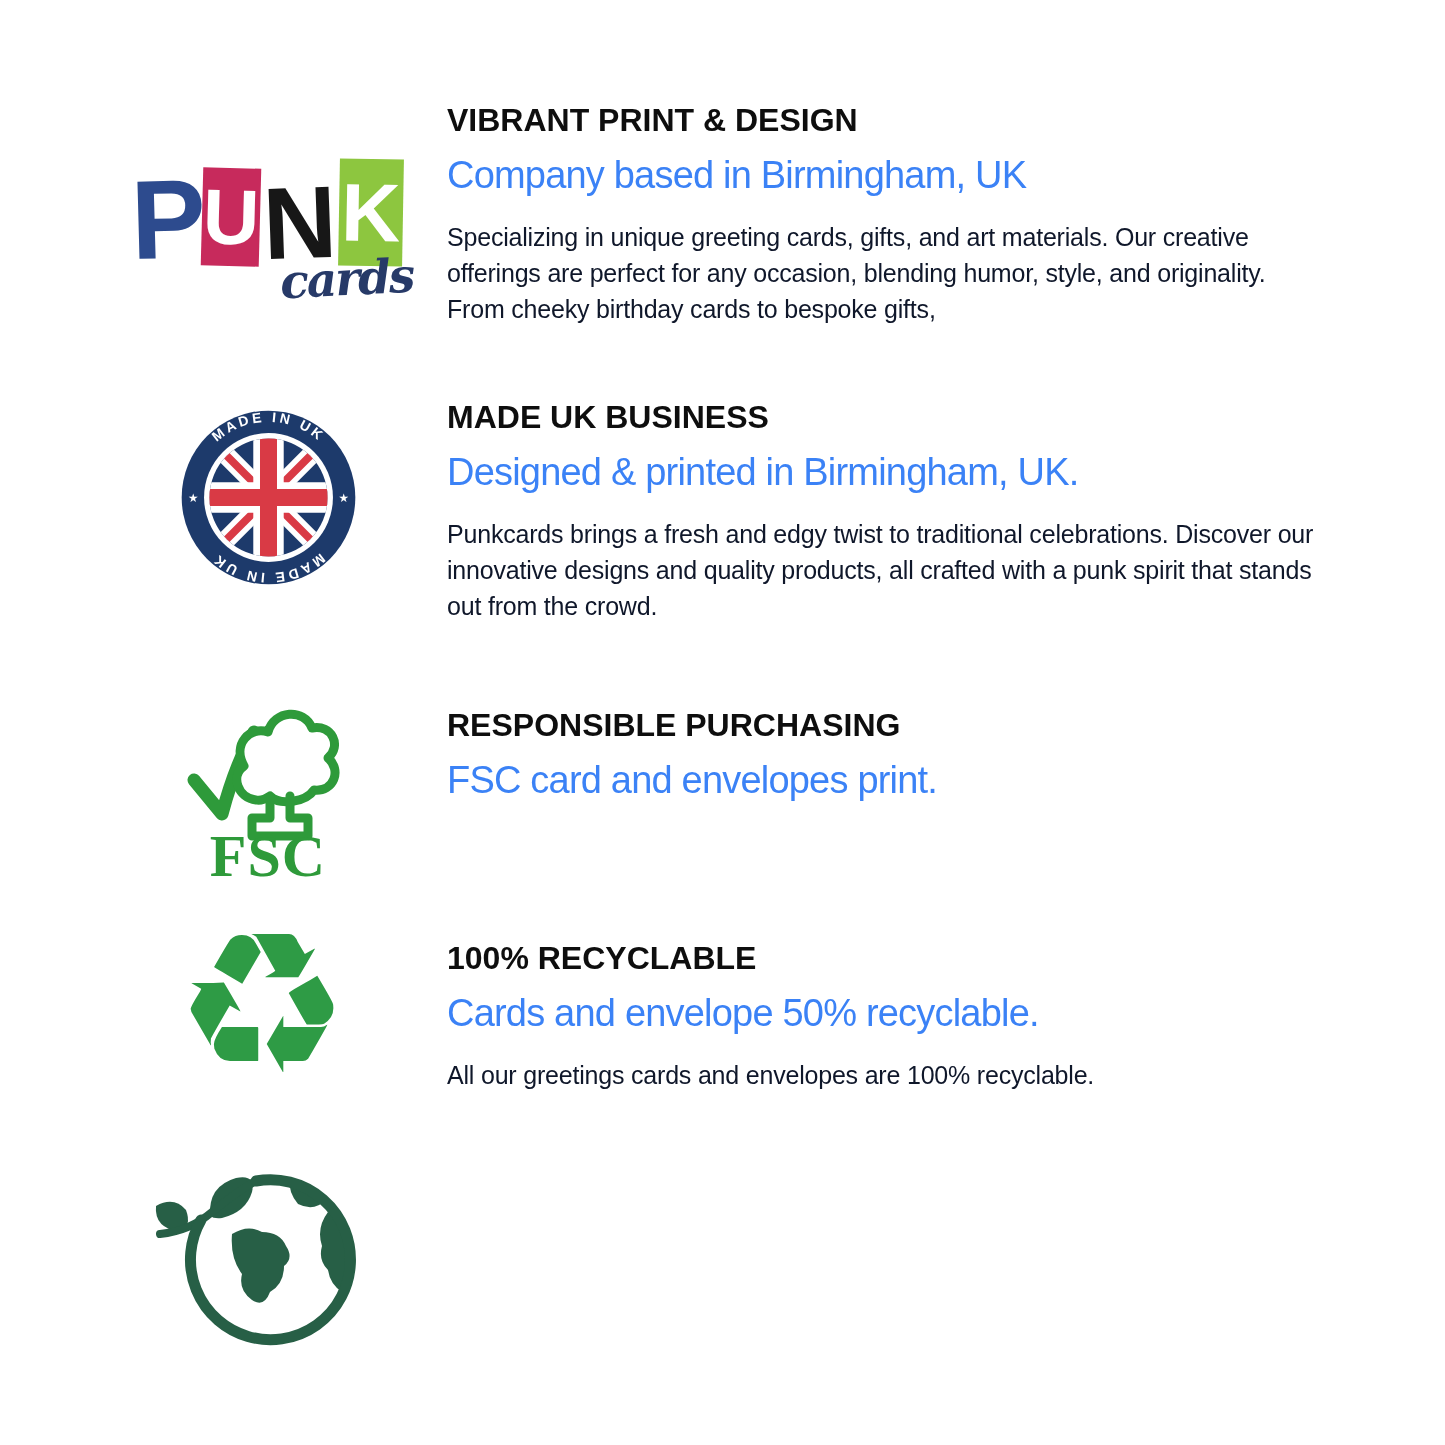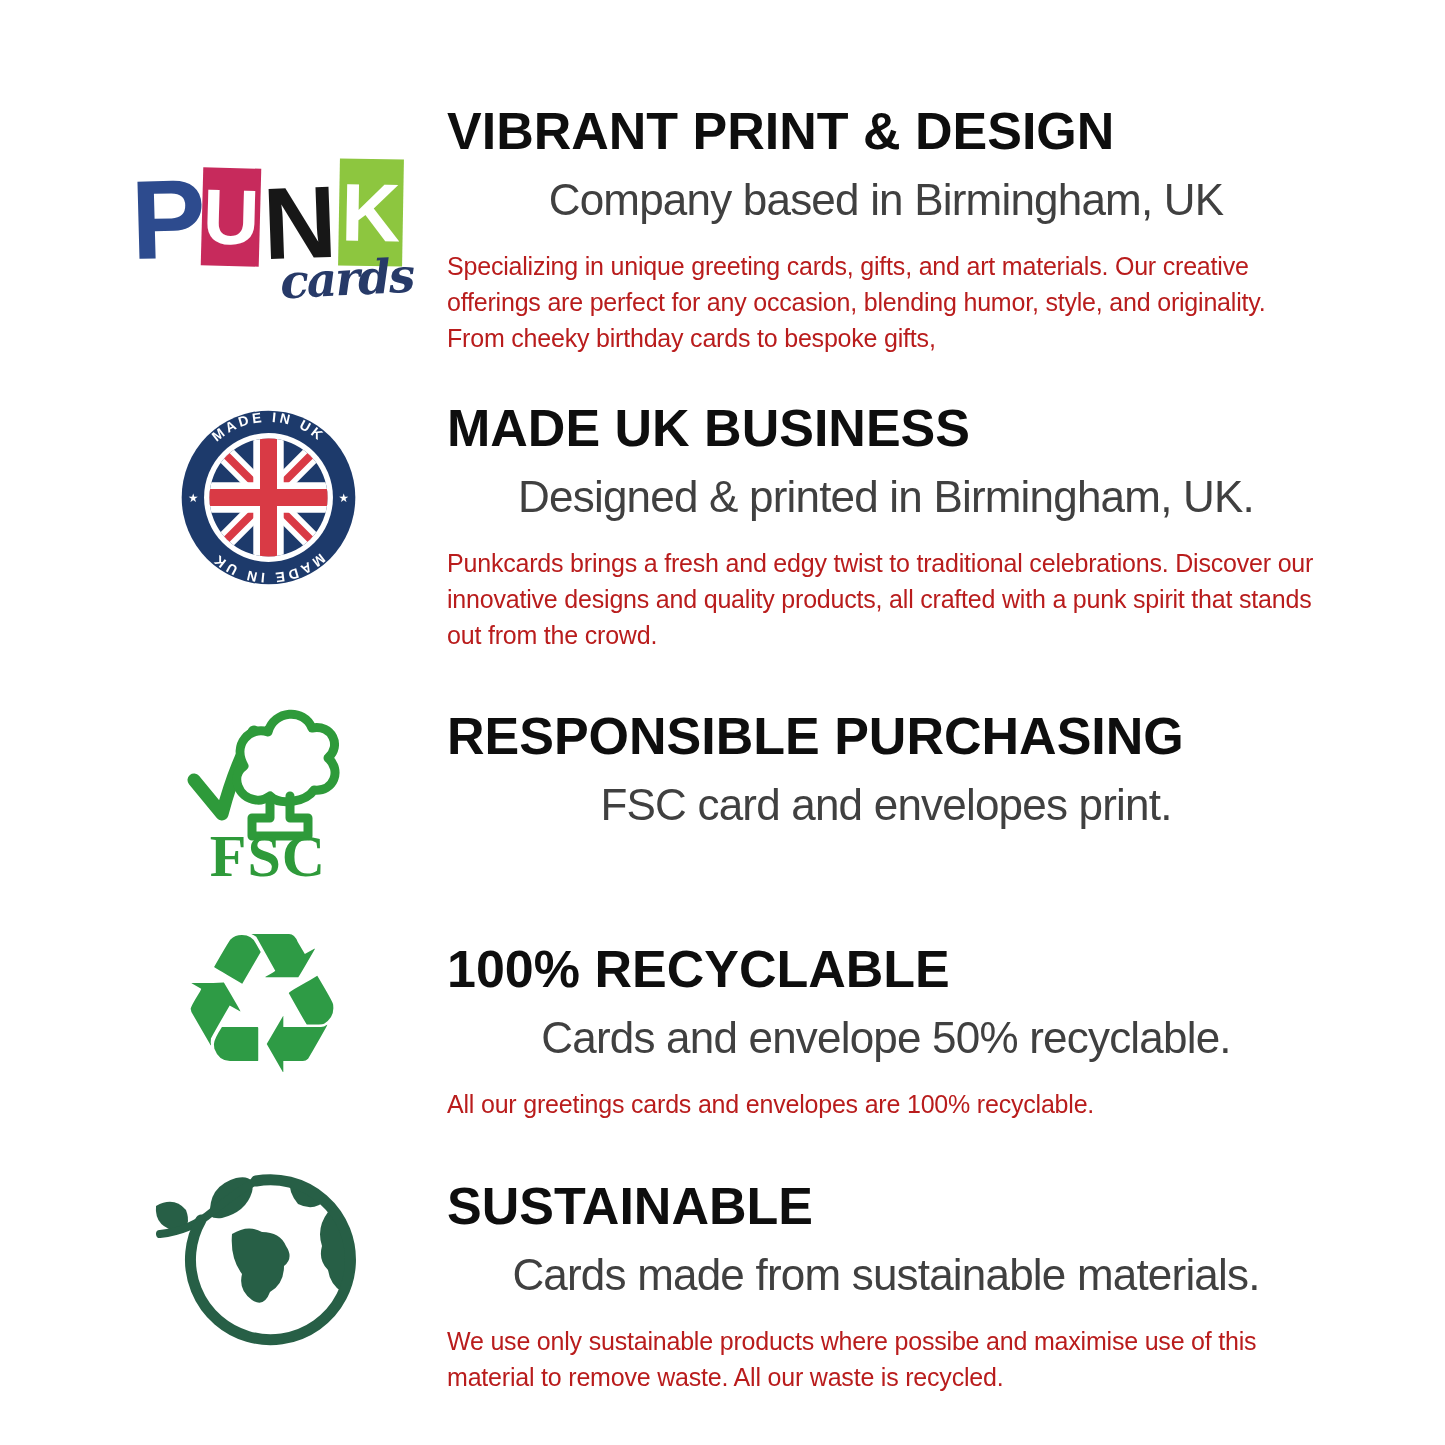--- a/index.html
+++ b/index.html
@@ -2,23 +2,23 @@
 <html><head>
 <meta charset="utf-8">
 <style>
   html,body { margin:0; padding:0; background:#fff; }
   .canvas {
     position:relative; width:1445px; height:1445px; background:#ffffff;
     font-family:"Liberation Sans", sans-serif; overflow:hidden;
   }
   
   .section-text { position:absolute; left:447px; width:878px; }
-  .h-title  { font-size:52px; font-weight:700; color:#0e0e0e; letter-spacing:0; line-height:1.08; margin:0 0 17px 0; }
-  .h-sub    { font-size:44px; font-weight:400; color:#404040; letter-spacing:-0.8px; line-height:1.1; margin:0 0 23px 0;text-align:center; }
-  .h-body   { font-size:25px; font-weight:400; color:#b91c1c; letter-spacing:-0.2px; line-height:1.44; margin:0; }
+  .h-title  { font-size:32px; font-weight:700; color:#0e0e0e; letter-spacing:0; line-height:1.08; margin:0 0 17px 0; }
+  .h-sub    { font-size:38px; font-weight:400; color:#3b82f6; letter-spacing:-0.8px; line-height:1.1; margin:0 0 23px 0; }
+  .h-body   { font-size:25px; font-weight:400; color:#0f172a; letter-spacing:-0.2px; line-height:1.44; margin:0; }
   
   .punk-logo { position:absolute; left:131px; top:156px; width:272px; height:120px; }
   .punk-row { display:flex; align-items:flex-end; height:110px; }
   .punk-p { font-size:112px; line-height:0.82; font-weight:700; color:#2d4b8e; transform:rotate(-1.5deg); }
   .punk-ublock { width:62px; height:98px; background:#c72a5c; margin-left:-4px; display:flex; align-items:center; justify-content:center; transform:rotate(1.5deg); }
   .punk-u { font-size:78px; font-weight:700; color:#ffffff; }
   .punk-n { font-size:102px; line-height:0.82; font-weight:700; color:#171717; margin-left:3px; transform:rotate(-2deg); }
   .punk-kblock { width:68px; height:107px; background:#8dc63f; margin-left:3px; display:flex; align-items:center; justify-content:center; transform:rotate(1deg); }
   .punk-k { font-size:82px; font-weight:700; color:#ffffff; }
   .punk-cards { position:absolute; right:-10px; bottom:-30px; font-family:"DejaVu Serif", serif; font-style:italic; font-weight:700; font-size:47px; color:#273a68; letter-spacing:-2px; transform:rotate(-3deg); }
@@ -131,19 +131,14 @@
         <path d="M178 42 Q 196 58 200 80 Q 204 104 192 122 Q 180 114 178 100 Q 168 90 172 76 Q 166 58 178 42 Z"></path>
         <path d="M140 10 Q 162 14 176 30 Q 164 42 148 34 Q 138 22 140 10 Z"></path>
       </g>
       <g stroke="#275f46" fill="none" stroke-linecap="round">
         <path d="M10 64 C 30 62 48 54 62 42 C 74 32 90 20 104 12" stroke-width="8"></path>
         <path d="M106 11 A 80 80 0 1 1 51 50" stroke-width="11"></path>
       </g>
     </svg>
   </div>
 
-  <div class="section-text" style="top:1178px;">
-    <h3 class="h-title">SUSTAINABLE</h3>
-    <div class="h-sub">Cards made from sustainable materials.</div>
-    <p class="h-body">We use only sustainable products where possibe and maximise use of this material to remove waste. All our waste is recycled.</p>
-  </div>
 
 </div>
 
 </body></html>

